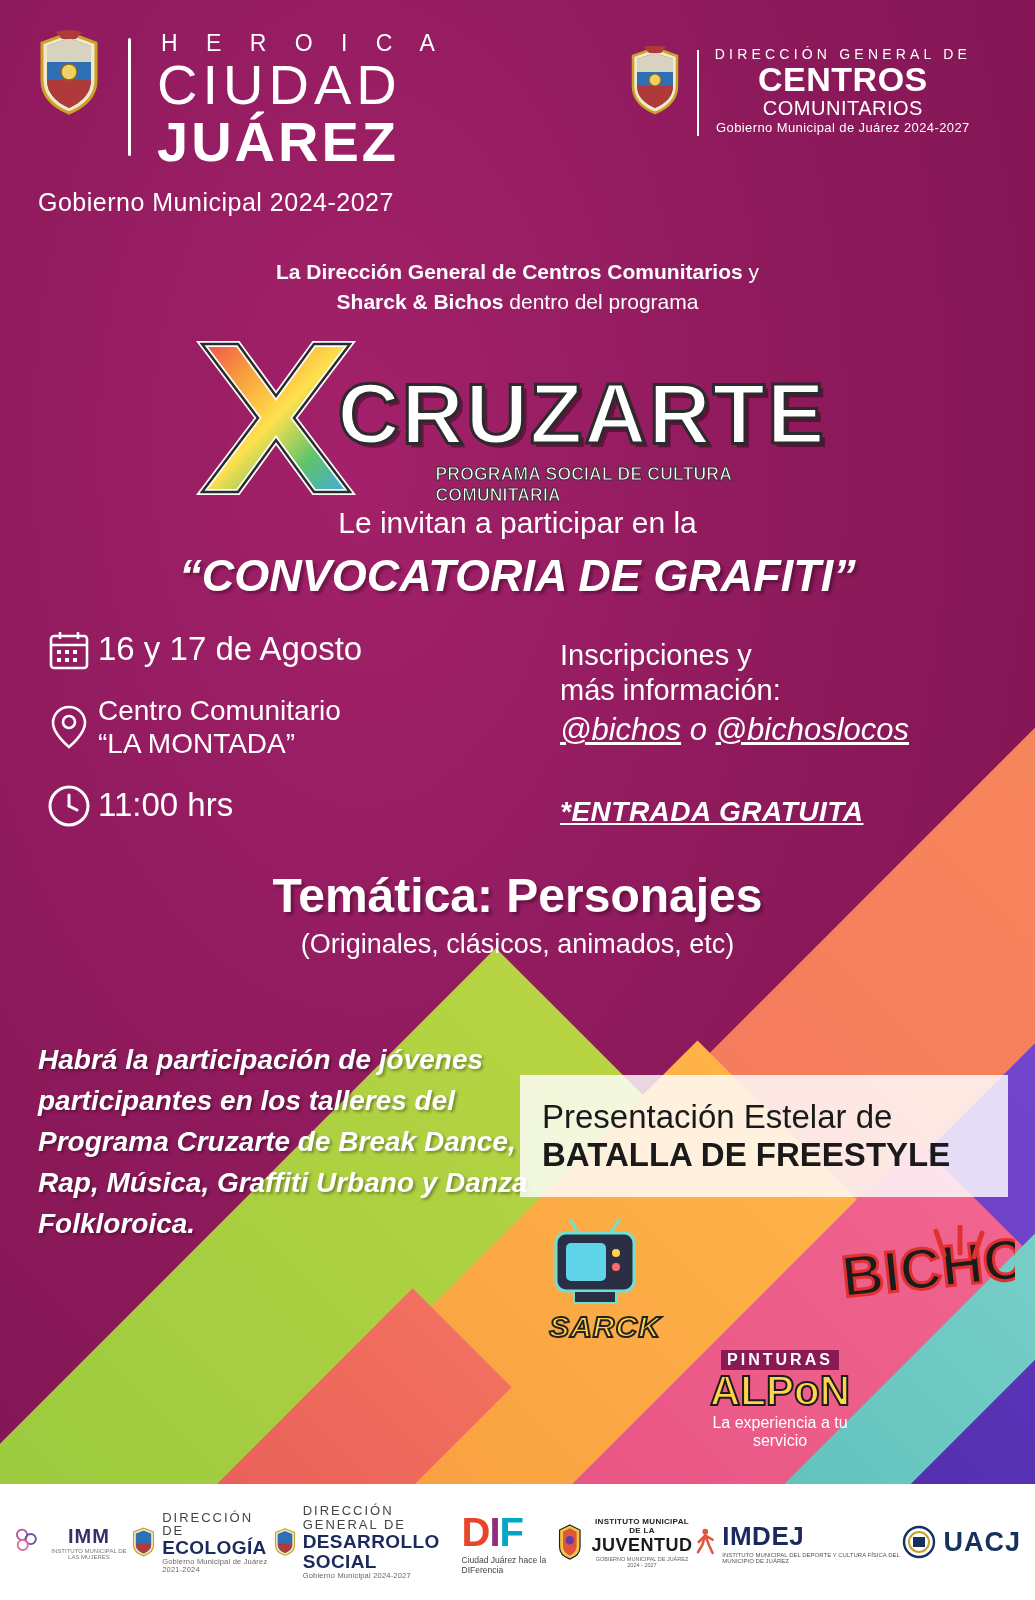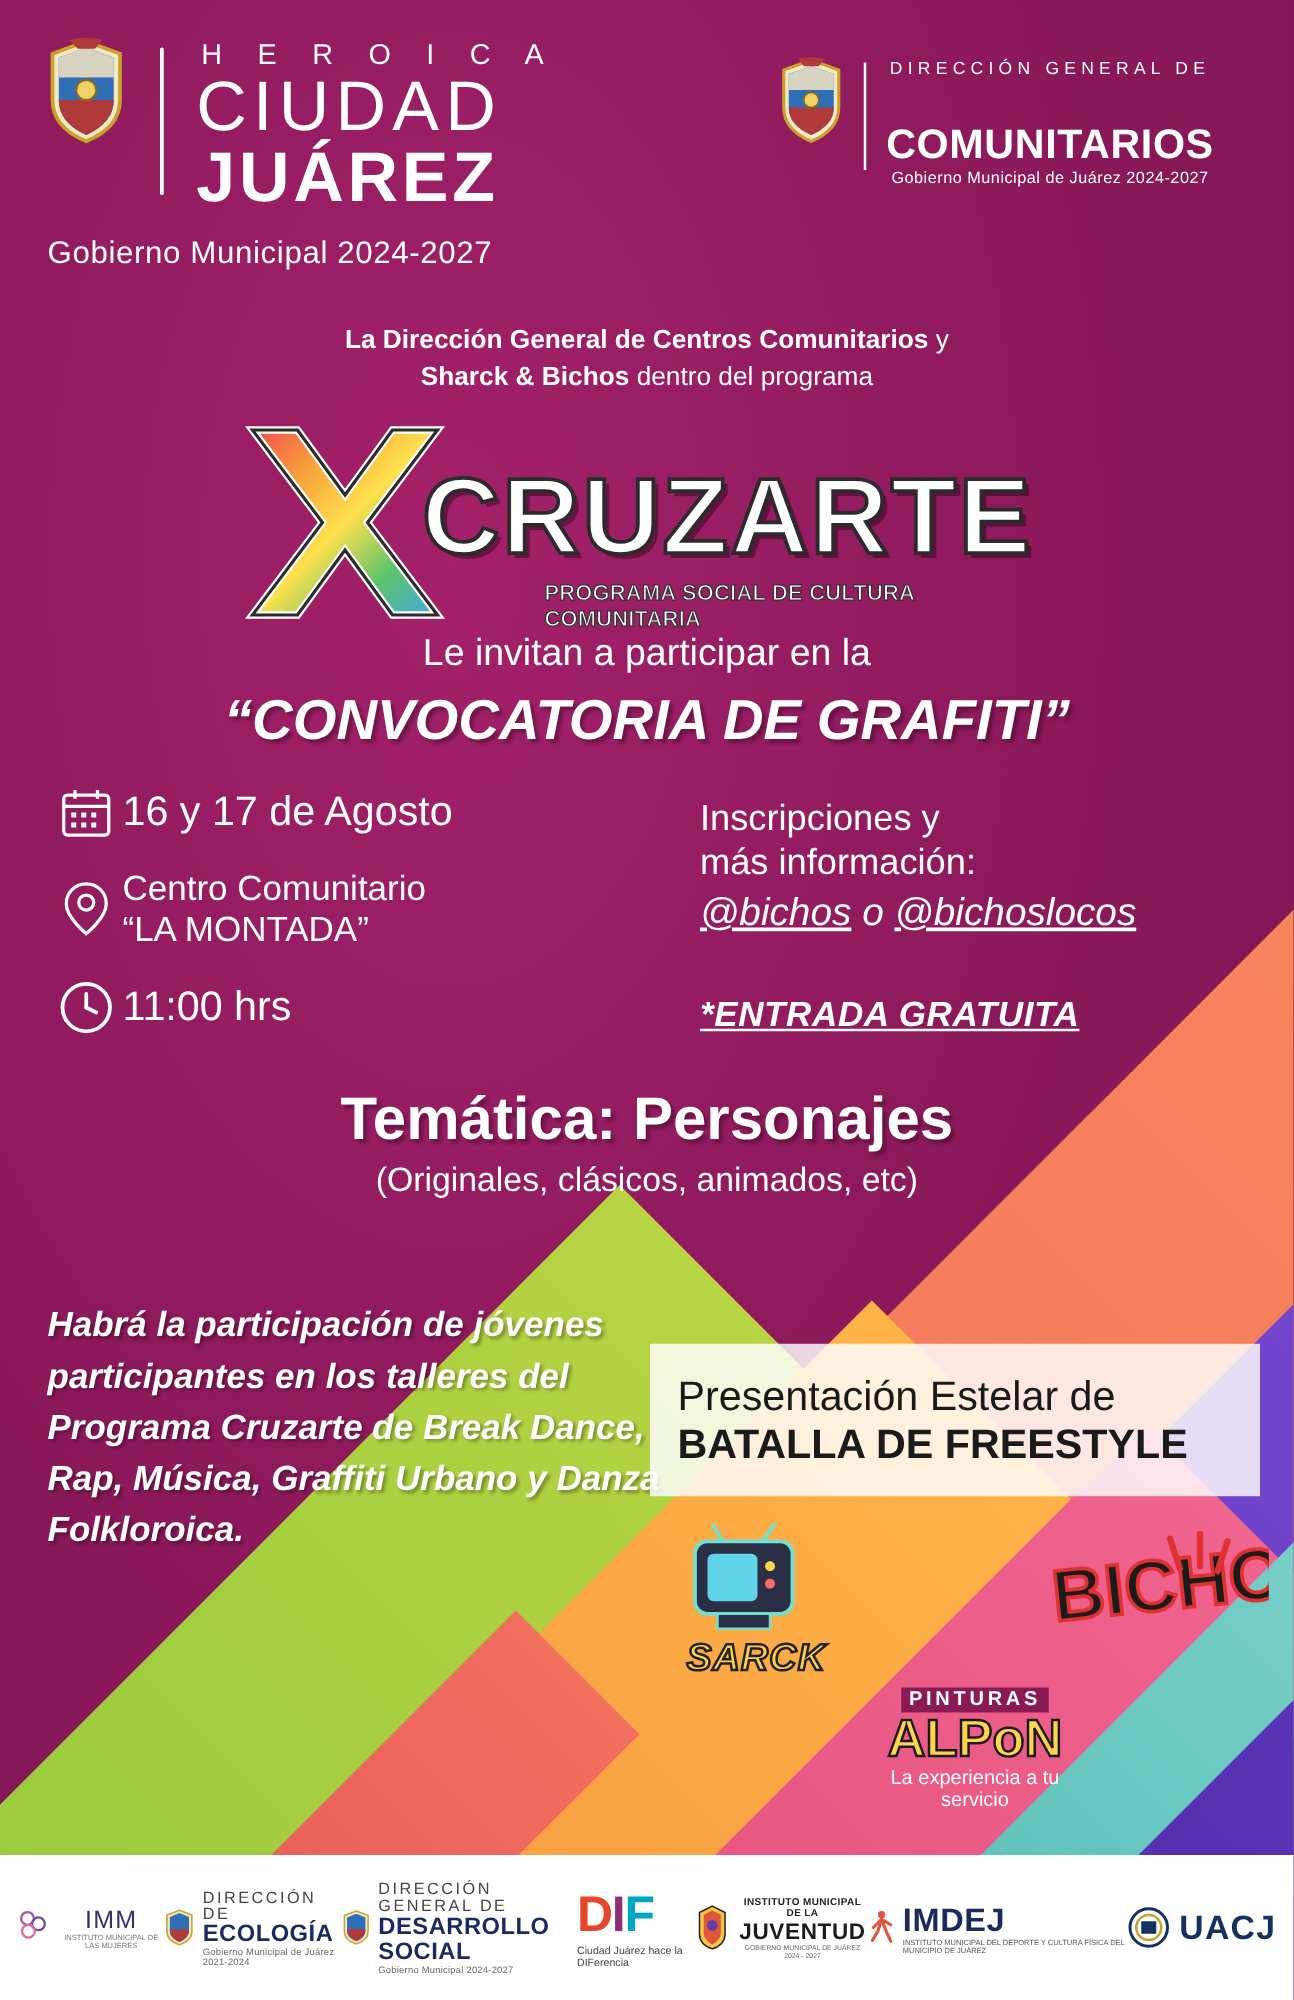--- a/index.html
+++ b/index.html
@@ -46,21 +46,21 @@
   .hz-ciudad { font-size: 56px; font-weight: 400; letter-spacing: 5px; line-height: 1.0; }
   .hz-juarez { font-size: 56px; font-weight: 800; letter-spacing: 3px; line-height: 1.05; }
   .hz-gob { color: #fff; font-size: 25px; padding: 16px 0 0 38px; letter-spacing: .5px; }
 
   .right-block { margin-left: auto; display: flex; align-items: flex-start; padding-right: 40px; padding-top: 16px; }
   .crest-sm { width: 52px; height: 70px; }
   .rb-divider { width: 2px; height: 86px; background: #fff; margin: 4px 16px 0 16px; }
   .rb-text { color: #fff; text-align: center; }
   .rb-l1 { font-size: 14px; letter-spacing: 4.2px; }
   .rb-l2 { font-size: 34px; font-weight: 800; letter-spacing: .5px; line-height: 1.05; }
-  .rb-l3 { font-size: 33px; font-weight: 700; letter-spacing: .5px; line-height: 1.05; margin-top: 36px; }
+  .rb-l3 { font-size: 20px; font-weight: 400; letter-spacing: .5px; line-height: 1.05; }
   .rb-l4 { font-size: 13px; letter-spacing: .4px; margin-top: 1px; }
 
   
   .intro { color: #fff; text-align: center; margin-top: 40px; font-size: 21px; line-height: 1.45; }
   .intro b { font-weight: 800; }
 
   
   .logo-wrap { margin: 18px auto 0; width: 660px; position: relative; height: 170px; }
   .logo-x {
     position: absolute; left: 0; top: 2px; width: 175px; height: 160px;
@@ -140,21 +140,21 @@
     position: absolute; left: 0; bottom: 0; width: 1035px; height: 116px;
     background: #fff; display: flex; align-items: center; justify-content: space-around;
     padding: 0 14px;
   }
   .f-item { display: flex; align-items: center; gap: 7px; color: #15306b; }
   .f-lines { line-height: 1.05; }
   .f-t1 { font-size: 13px; letter-spacing: 2px; color: #444; }
   .f-t2 { font-size: 19px; font-weight: 800; color: #1b2a5e; letter-spacing: .4px; }
   .f-t3 { font-size: 7.5px; color: #666; letter-spacing: .2px; }
   .f-imm { text-align: center; }
-  .f-imm .big { font-size: 20px; font-weight: 400; color: #3a2d6d; letter-spacing: 1px; }
+  .f-imm .big { font-size: 20px; font-weight: 700; color: #3a2d6d; letter-spacing: 1px; }
   .f-imm .tiny { font-size: 6px; color: #777; }
   .f-dif .word { font-size: 40px; font-weight: 800; letter-spacing: -1px; }
   .f-dif .tiny { font-size: 8.5px; color: #444; }
   .f-juv { text-align: center; }
   .f-juv .j1 { font-size: 8px; font-weight: 700; color: #222; letter-spacing: .3px; }
   .f-juv .j2 { font-size: 18px; font-weight: 800; color: #1b1b1b; letter-spacing: .5px; }
   .f-juv .j3 { font-size: 5.5px; color: #666; }
   .f-imdej .m1 { font-size: 26px; font-weight: 800; color: #1b2a5e; letter-spacing: .5px; }
   .f-imdej .m2 { font-size: 6px; color: #555; }
   .f-uacj .u1 { font-size: 27px; font-weight: 700; color: #16305f; letter-spacing: 1px; }
@@ -203,20 +203,21 @@
             <path d="M26 7 L44 13 L44 40 Q44 54 26 62 Q8 54 8 40 L8 13 Z" fill="#2f6fb5"></path>
             <path d="M26 7 L44 13 L44 26 L8 26 L8 13 Z" fill="#d8d2c0"></path>
             <path d="M8 40 Q8 54 26 62 Q44 54 44 40 Z" fill="#b03a3a"></path>
             <circle cx="26" cy="34" r="6" fill="#f0d264" stroke="#8a6a14" stroke-width="1.2"></circle>
             <path d="M15 1 q11 -3 22 0 l-5 6 h-12 z" fill="#b03a3a"></path>
           </svg>
         </div>
         <div class="rb-divider"></div>
         <div class="rb-text">
           <div class="rb-l1">DIRECCIÓN GENERAL DE</div>
+          <div class="rb-l2">CENTROS</div>
           <div class="rb-l3">COMUNITARIOS</div>
           <div class="rb-l4">Gobierno Municipal de Juárez 2024-2027</div>
         </div>
       </div>
     </div>
 
     <div class="hz-gob">Gobierno Municipal 2024-2027</div>
 
     <div class="intro">
       <div><b>La Dirección General de Centros Comunitarios</b><span> y</span></div>

